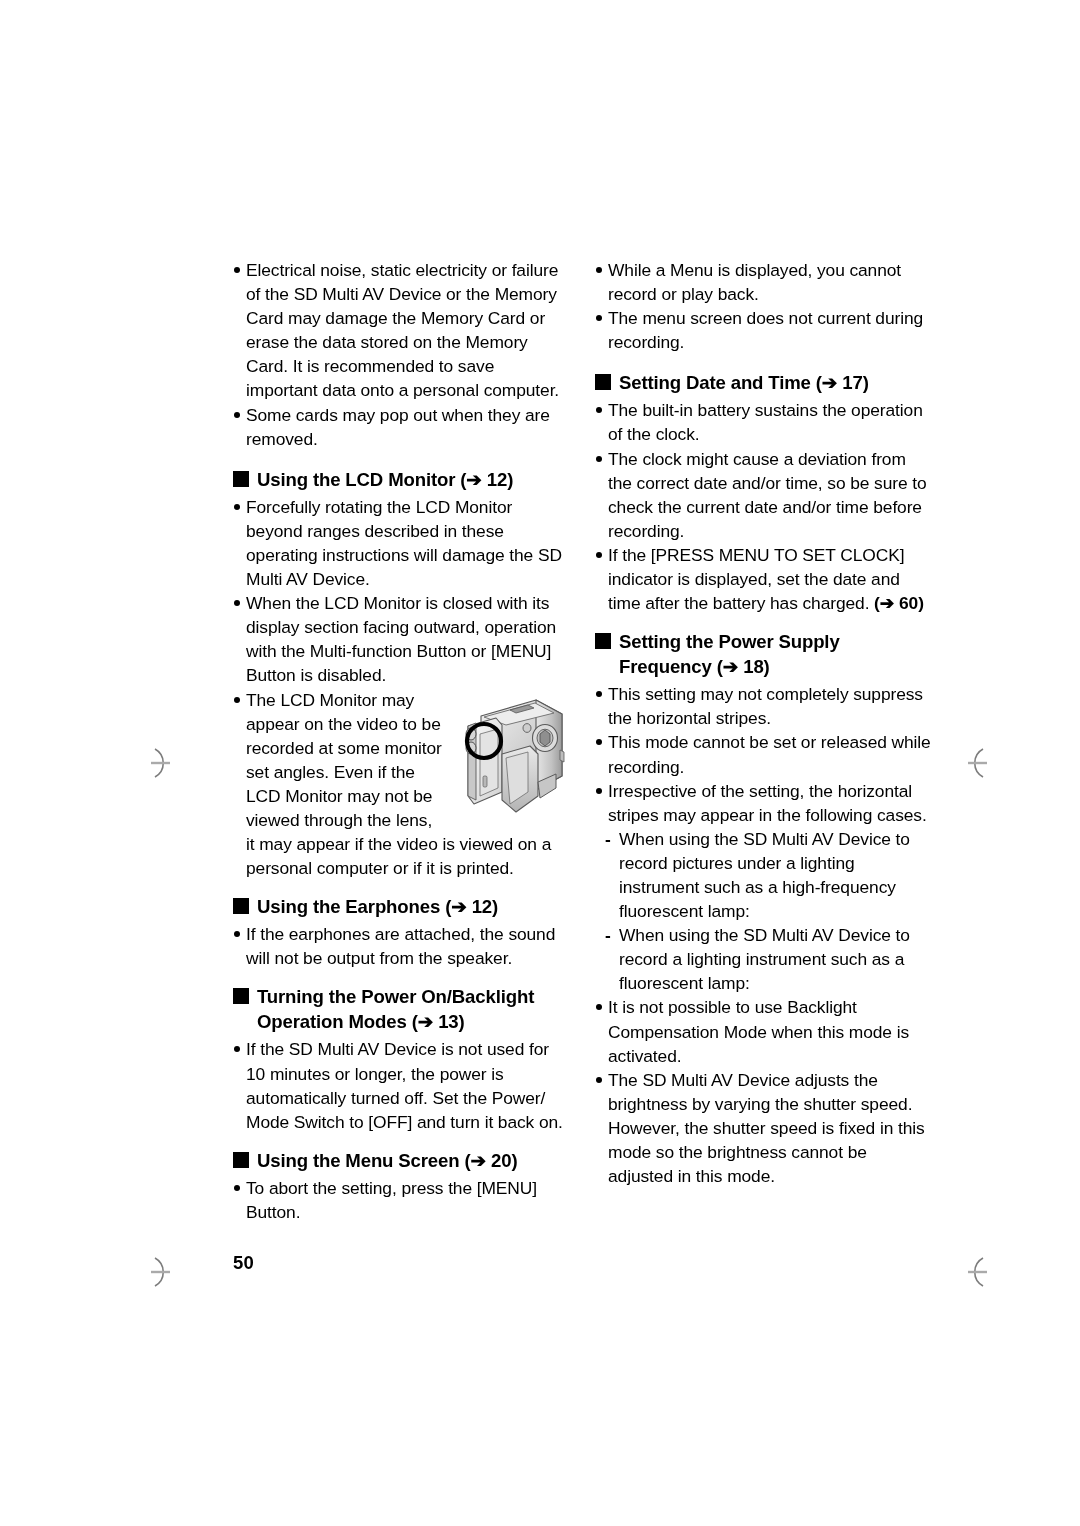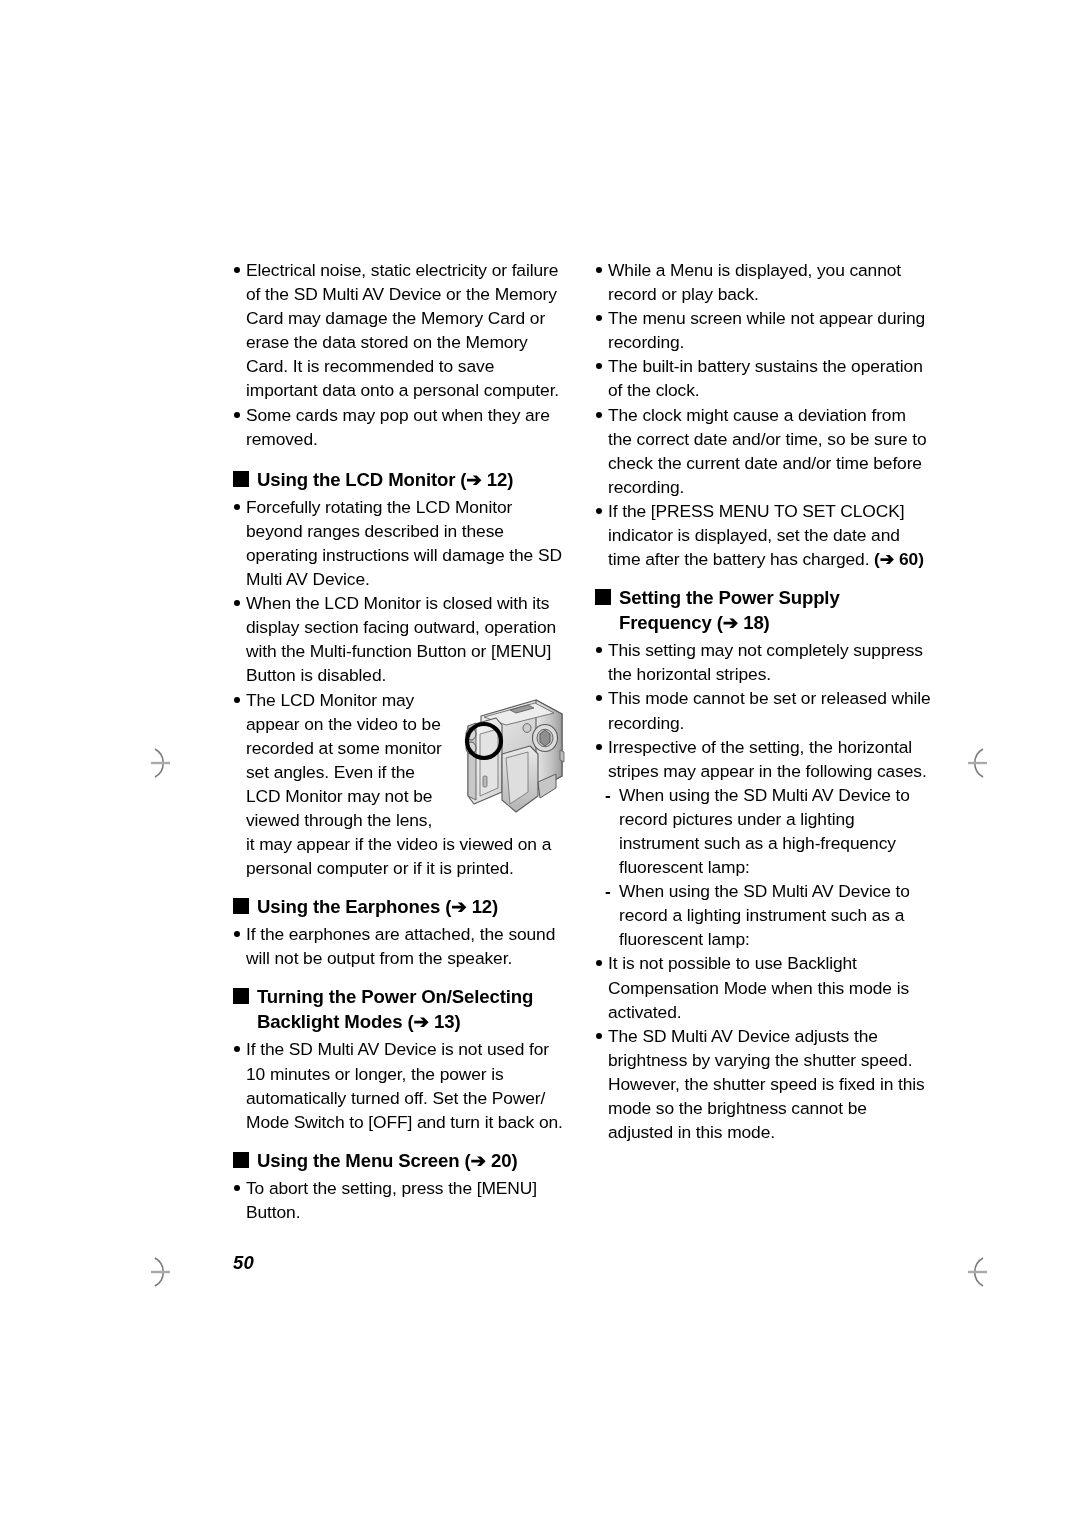--- a/index.html
+++ b/index.html
@@ -123,21 +123,20 @@
   .fig-camera svg { display: block; width: 120px; height: 130px; }
   .clearfix::after { content: ""; display: block; clear: both; }
 
   
   .folio {
     position: absolute;
     left: 205px;
     top: 1252px;
     font-size: 18.5px;
     font-weight: bold;
-    font-style: italic;
     letter-spacing: 0.2px;
   }
 </style>
 </head>
 <body>
 
 <div class="page">
 
   <div class="crop-mark" id="crop-tl">
     <svg viewBox="0 0 34 34" xmlns="http://www.w3.org/2000/svg">
@@ -254,21 +253,21 @@
       <h2 class="heading">
         <span class="sq"></span><span>Using the Earphones (</span><span class="arrow">➔</span>&nbsp;<span>12</span><span>)</span>
       </h2>
 
 
       <p class="para bullet">
         <span class="dot"></span><span>If the earphones are attached, the sound will not be output from the speaker.</span>
       </p>
 
       <h2 class="heading">
-        <span class="sq"></span><span>Turning the Power On/Selecting Backlight Modes (</span><span class="arrow">➔</span>&nbsp;<span>13</span><span>)</span>
+        <span class="sq"></span><span>Turning the Power On/Backlight Operation Modes (</span><span class="arrow">➔</span>&nbsp;<span>13</span><span>)</span>
       </h2>
 
       <p class="para bullet">
         <span class="dot"></span><span>If the SD Multi AV Device is not used for 10 minutes or longer, the power is automatically turned off. Set the Power/ Mode Switch to [OFF] and turn it back on.</span>
       </p>
 
       <h2 class="heading">
         <span class="sq"></span><span>Using the Menu Screen (</span><span class="arrow">➔</span>&nbsp;<span>20</span><span>)</span>
       </h2>
 
@@ -278,23 +277,26 @@
 
     </div>
 
     <div class="col col-right">
 
       <p class="para bullet">
         <span class="dot"></span><span>While a Menu is displayed, you cannot record or play back.</span>
       </p>
 
       <p class="para bullet">
-        <span class="dot"></span><span>The menu screen while not appear during recording.</span>
-      </p>
-
+        <span class="dot"></span><span>The menu screen does not current during recording.</span>
+      </p>
+
+      <h2 class="heading first">
+        <span class="sq"></span><span>Setting Date and Time (</span><span class="arrow">➔</span>&nbsp;<span>17</span><span>)</span>
+      </h2>
 
       <p class="para bullet">
         <span class="dot"></span><span>The built-in battery sustains the operation of the clock.</span>
       </p>
 
       <p class="para bullet">
         <span class="dot"></span><span>The clock might cause a deviation from the correct date and/or time, so be sure to check the current date and/or time before recording.</span>
       </p>
 
       <p class="para bullet">

